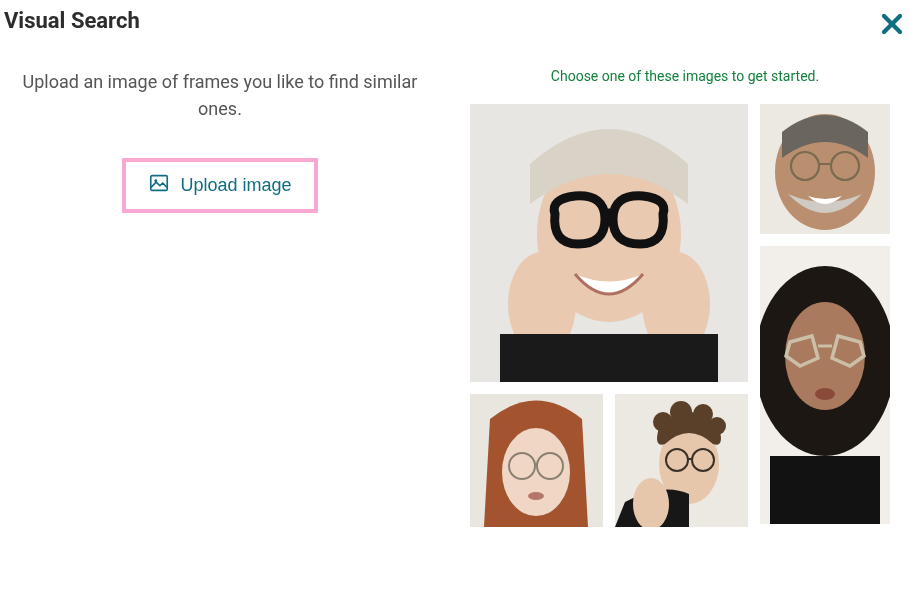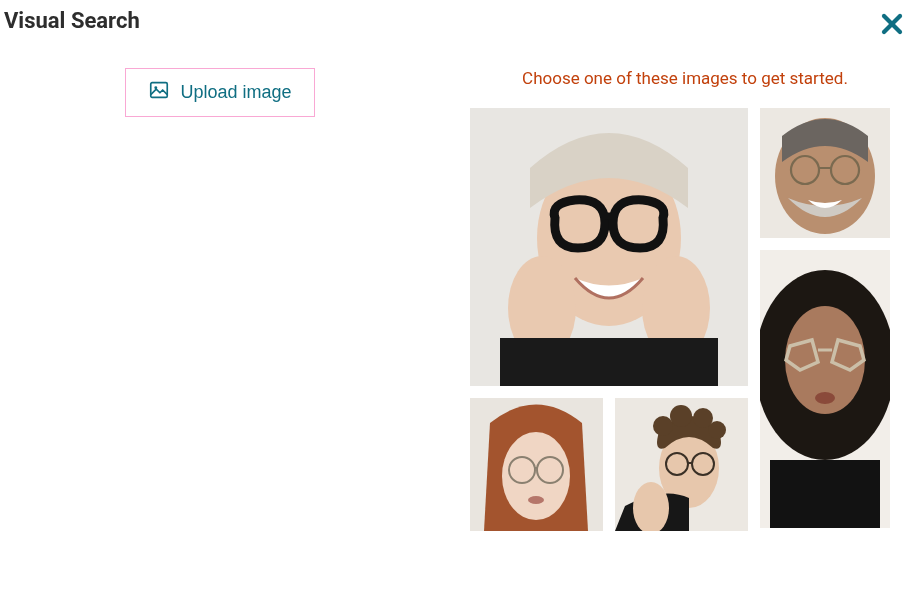--- a/index.html
+++ b/index.html
@@ -45,21 +45,21 @@
     .upload-instructions {
       font-size: 18px;
       color: #555;
       line-height: 1.5;
       margin-bottom: 36px;
     }
     .upload-button {
       display: inline-flex;
       align-items: center;
       gap: 10px;
-      border: 1px solid #f9a8d4;
+      border: 4px solid #f9a8d4;
       background: #fff;
       color: #0f6e82;
       font-size: 18px;
       padding: 10px 22px;
       cursor: pointer;
     }
     .upload-button svg {
       width: 22px;
       height: 22px;
     }
@@ -69,22 +69,22 @@
     }
     .right-heading {
       text-align: center;
       font-size: 20px;
       font-weight: 700;
       color: #555;
       margin-bottom: 12px;
     }
     .right-sub {
       text-align: center;
-      font-size: 17px;
-      color: #c2410c;
+      font-size: 14px;
+      color: #15803d;
       margin-bottom: 20px;
     }
     .gallery {
       position: relative;
       width: 430px;
       height: 430px;
       margin: 0 auto;
     }
     .sample {
       position: absolute;
@@ -108,20 +108,21 @@
       <svg viewBox="0 0 24 24" fill="none" stroke="#0f6e82" stroke-width="4.2" stroke-linecap="round">
         <line x1="4" y1="4" x2="20" y2="20"></line>
         <line x1="20" y1="4" x2="4" y2="20"></line>
       </svg>
     </span>
   </div>
 </div>
 
 <div class="content">
   <div class="left-col">
+    <p class="upload-instructions">Upload an image of frames you like to find similar ones.</p>
     <button class="upload-button">
       <span>
         <svg viewBox="0 0 24 24" fill="none" stroke="#0f6e82" stroke-width="1.8">
           <rect x="3" y="4" width="18" height="16" rx="1.5"></rect>
           <circle cx="8.5" cy="9.5" r="1.6" fill="#0f6e82" stroke="none"></circle>
           <path d="M3 17 L9 11 L13 15 L16 12 L21 17" stroke-linejoin="round"></path>
         </svg>
       </span>
       <span>Upload image</span>
     </button>

